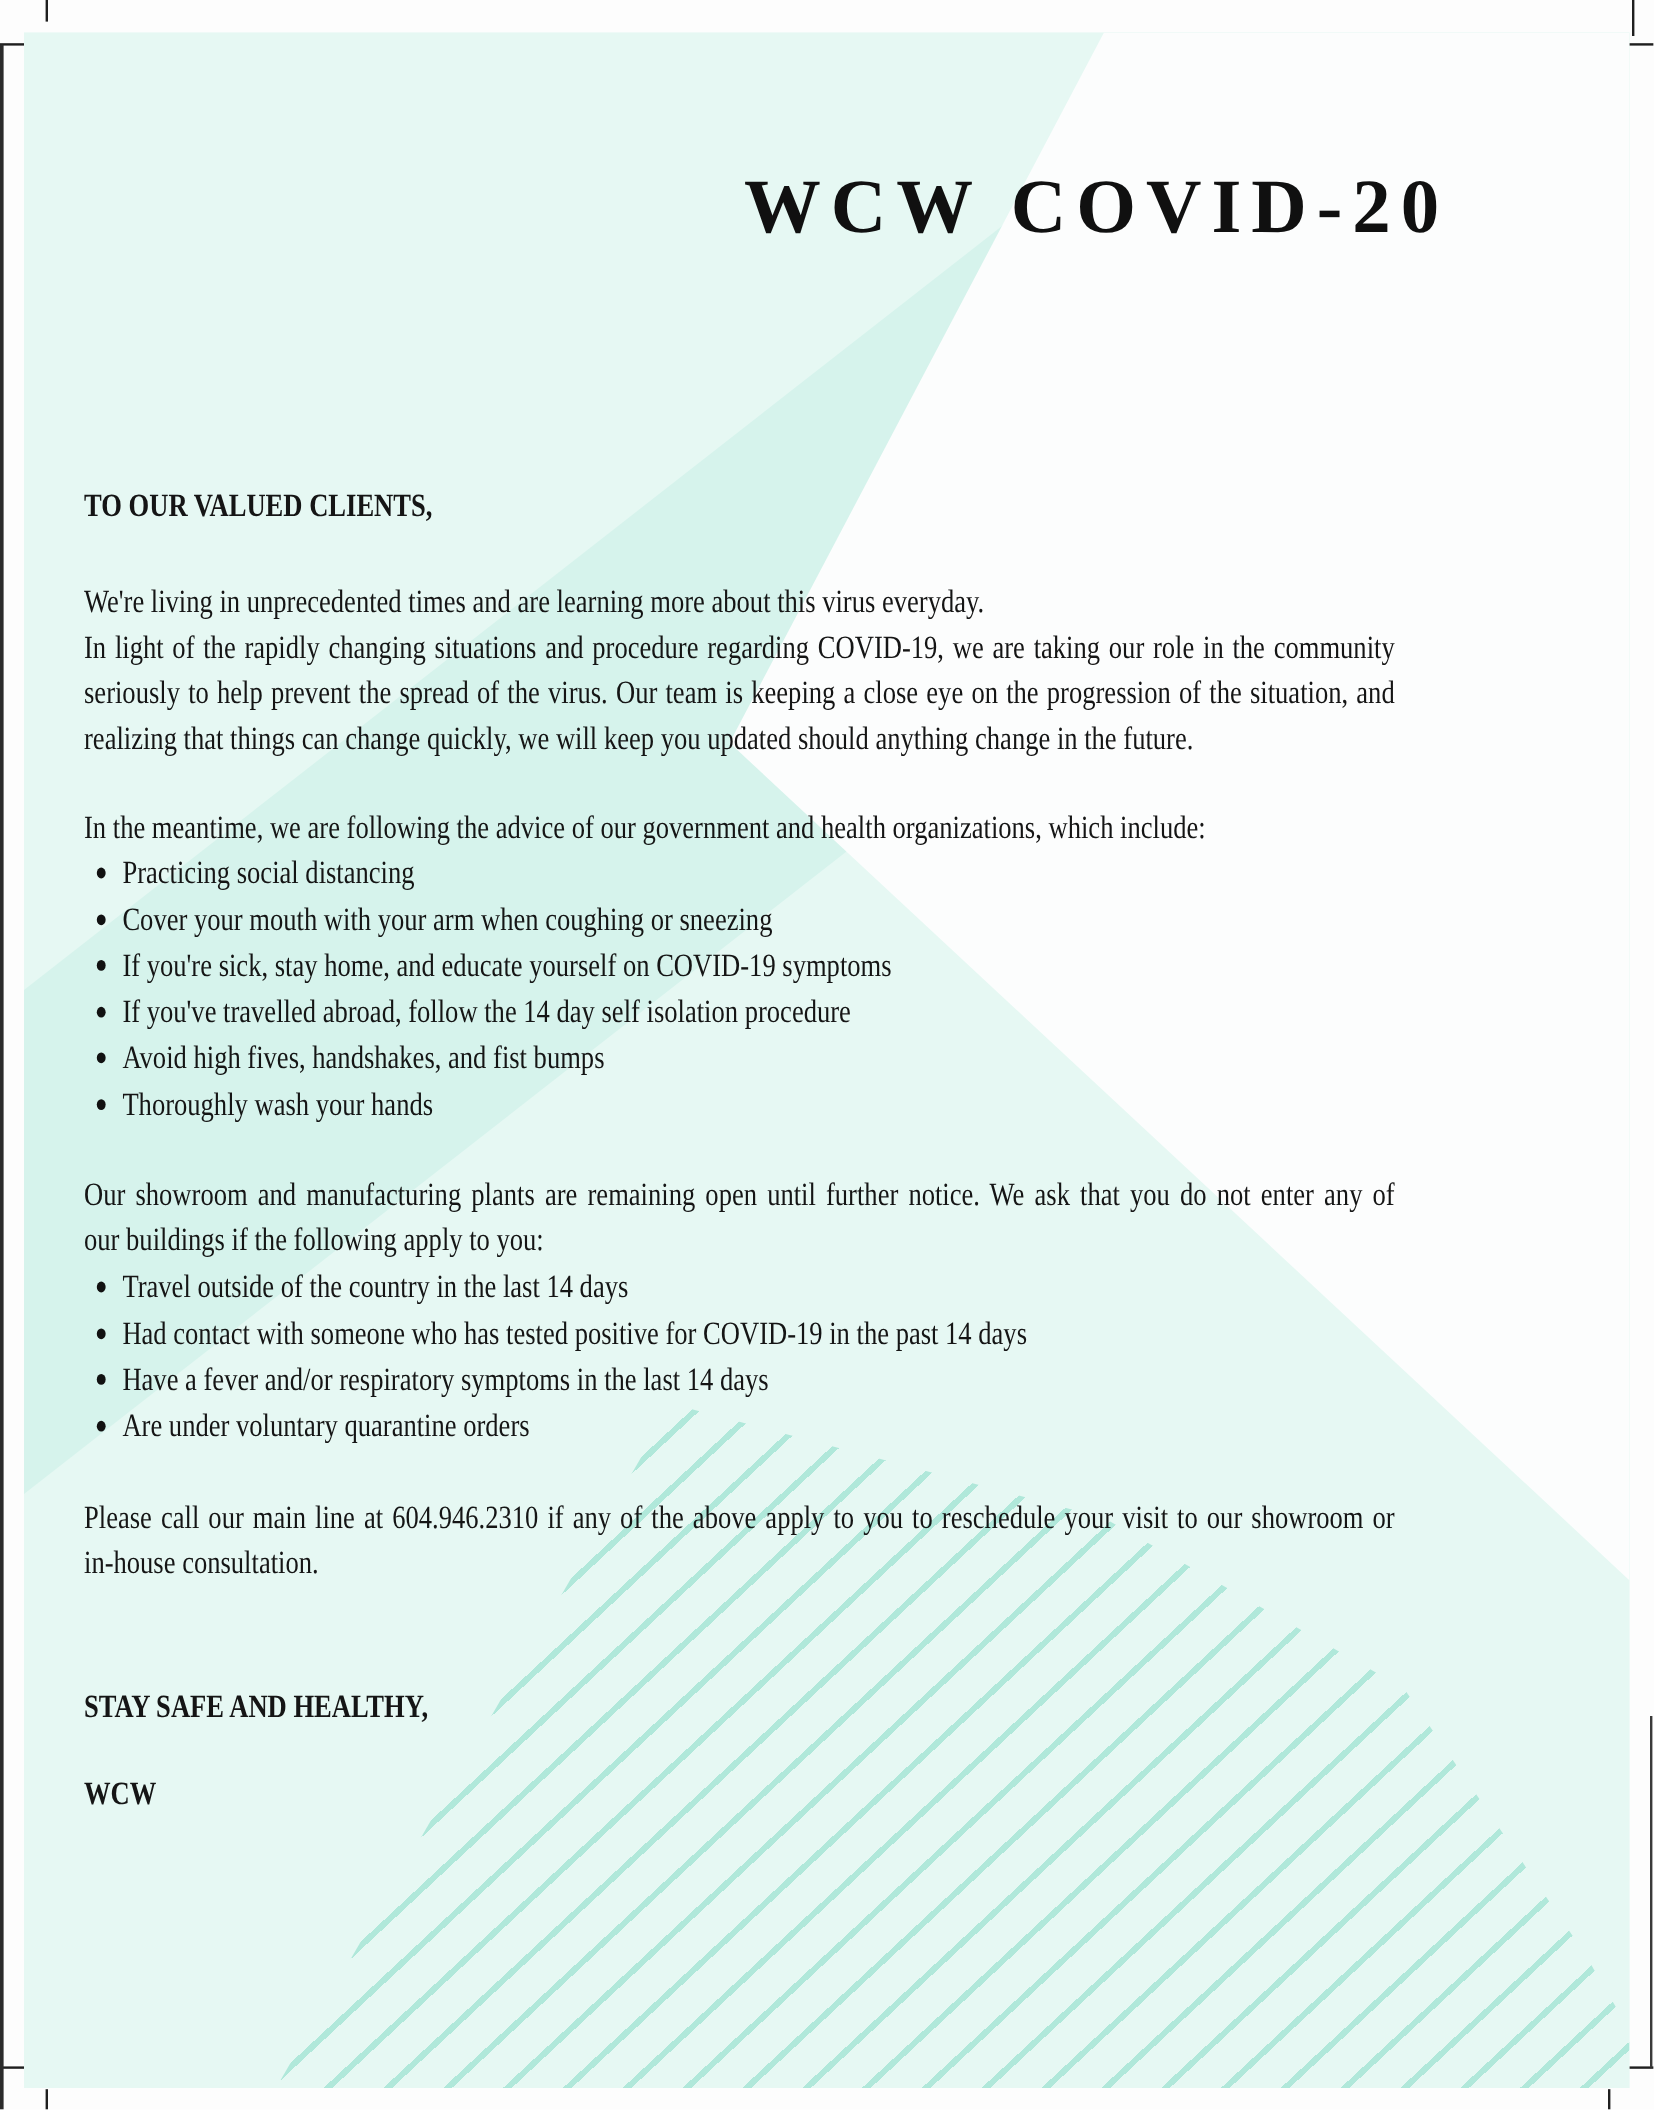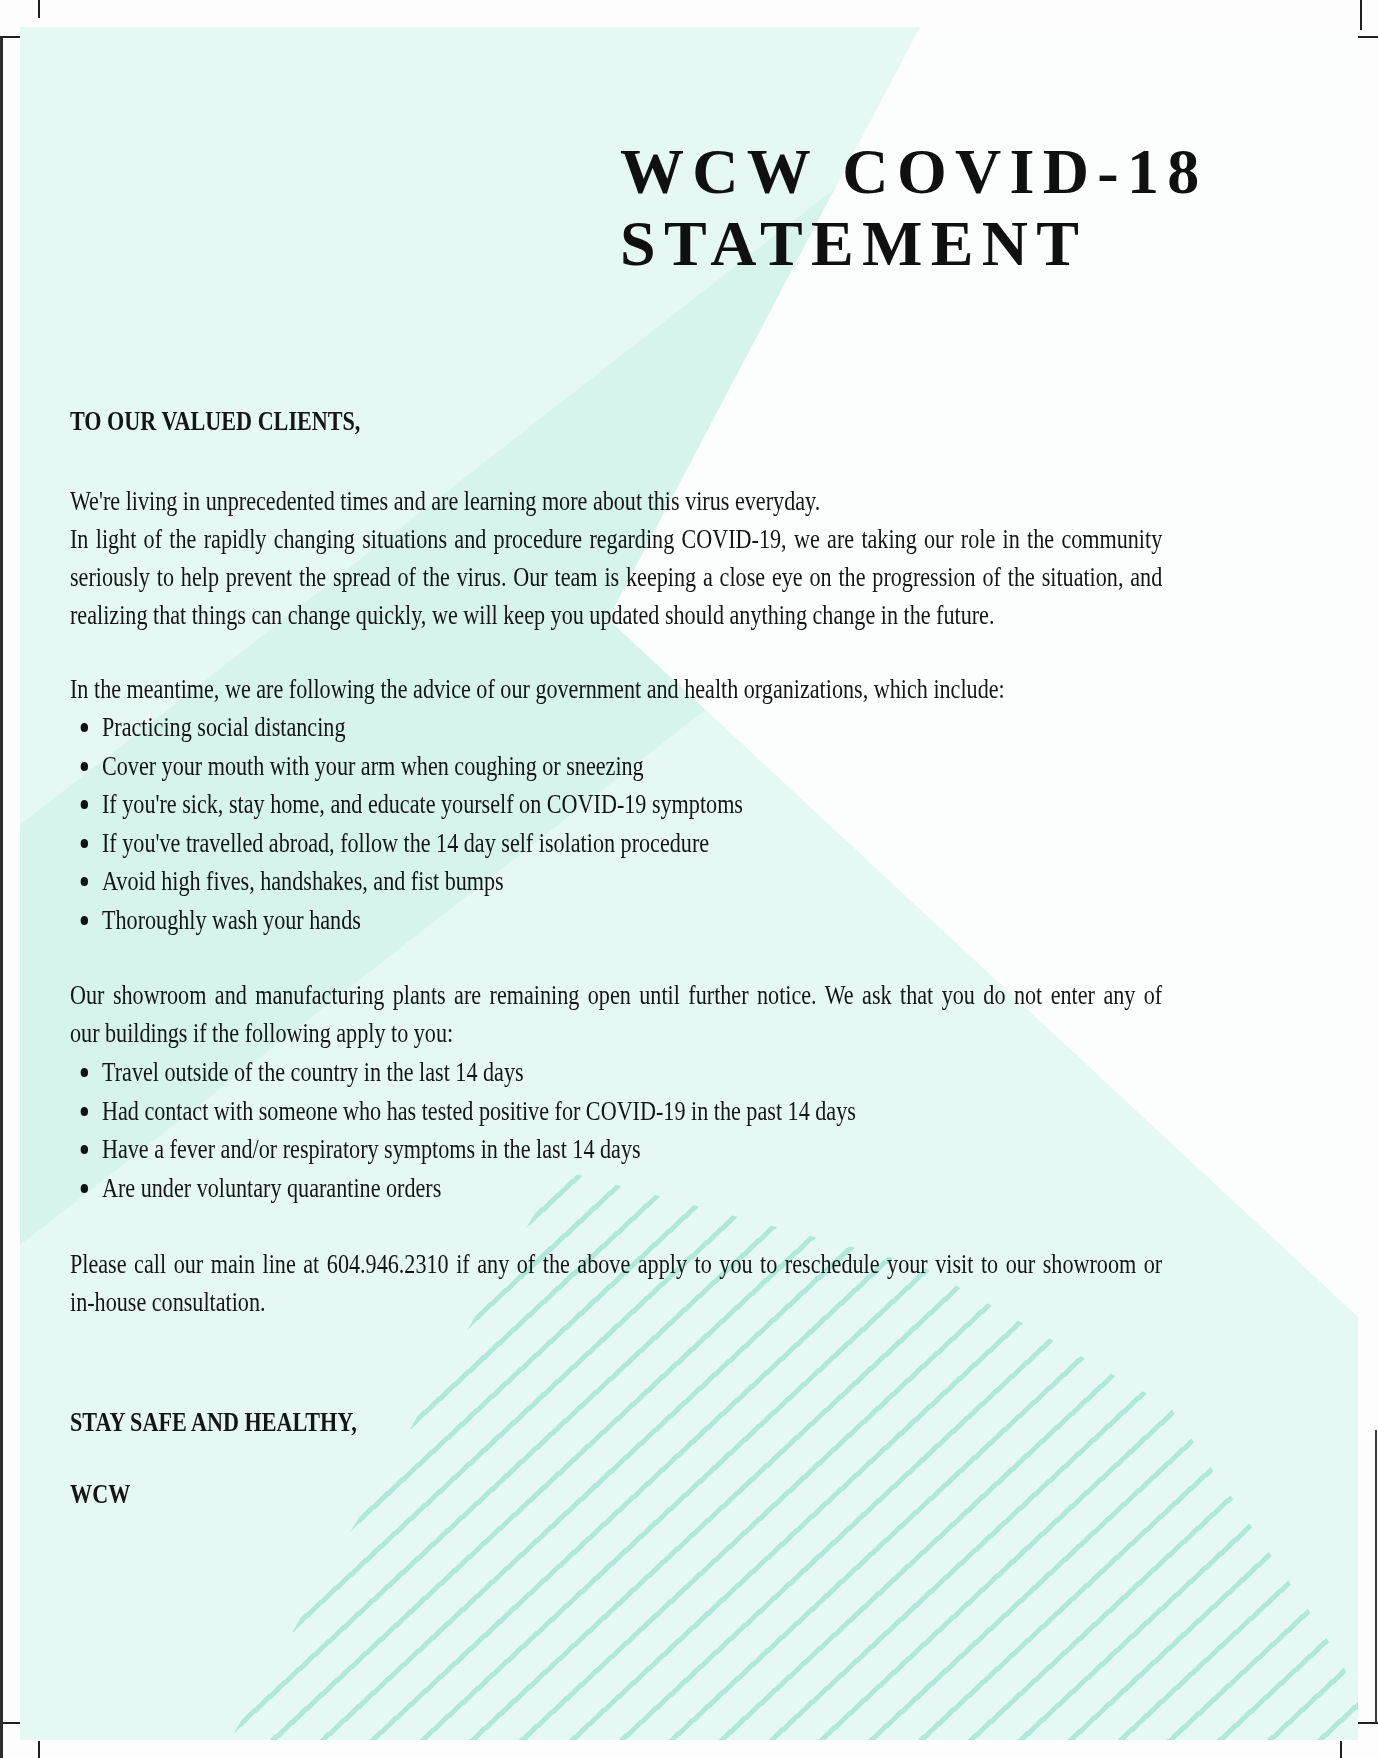--- a/index.html
+++ b/index.html
@@ -91,22 +91,21 @@
   <div class="mark" style="left:1360px;top:0;width:2px;height:30px;"></div>
   <div class="mark" style="left:1358px;top:36px;width:20px;height:2px;"></div>
   <div class="mark" style="left:0;top:1722px;width:20px;height:2px;"></div>
   <div class="mark" style="left:38px;top:1741px;width:2px;height:17px;"></div>
   <div class="mark" style="left:1358px;top:1722px;width:20px;height:2px;"></div>
   <div class="mark" style="left:1340px;top:1741px;width:2px;height:17px;"></div>
   <div class="edge-strip-left"></div>
   <div class="edge-strip-right"></div>
 
   <div class="title">
-    <div>WCW COVID-18</div>
-    <div>STATEMENT</div>
+    <div>WCW COVID-20</div>
   </div>
 
   <div class="body-col">
 
     <div class="block b-salutation bold-line">TO OUR VALUED CLIENTS,</div>
 
     <div class="block b-para1">
       <div>We're living in unprecedented times and are learning more about this virus everyday.</div>
       <div class="just">In light of the rapidly changing situations and procedure regarding COVID-19, we are taking our role in the community</div>
       <div class="just">seriously to help prevent the spread of the virus. Our team is keeping a close eye on the progression of the situation, and</div>

